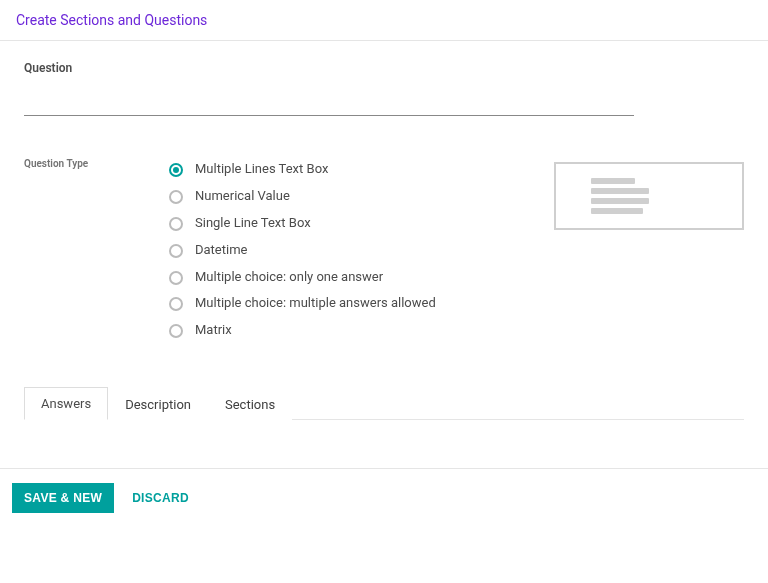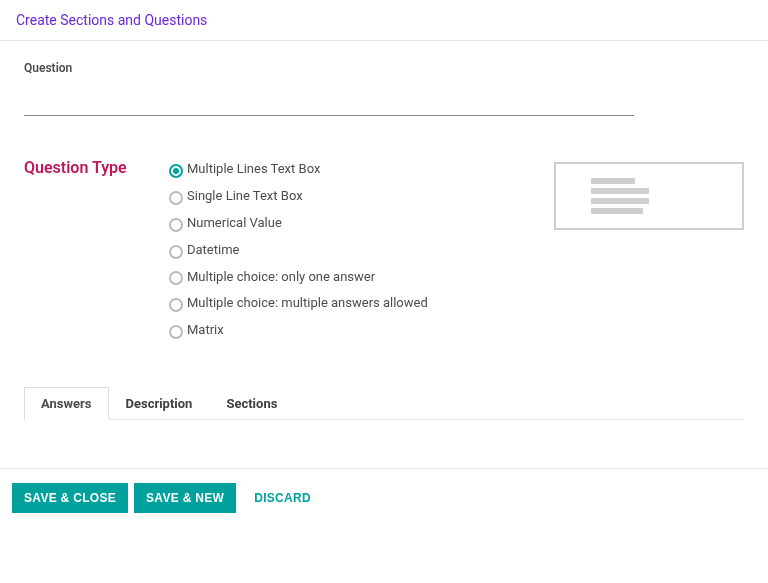--- a/index.html
+++ b/index.html
@@ -40,34 +40,34 @@
   }
   .type-row {
     display: flex;
     align-items: flex-start;
     margin-top: 40px;
     gap: 0;
   }
   .type-label {
     width: 145px;
     font-weight: 600;
-    color: #be185d;
-    font-size: 16px;
+    color: #737373;
+    font-size: 10px;
     padding-top: 2px;
   }
   .radio-col {
     width: 280px;
     display: flex;
     flex-direction: column;
     gap: 0;
   }
   .radio-item {
     display: flex;
-    align-items: flex-end;
-    gap: 4px;
+    align-items: center;
+    gap: 12px;
     padding: 5px 0;
     cursor: pointer;
   }
   .radio-dot {
     width: 14px;
     height: 14px;
     border-radius: 50%;
     border: 2px solid #bbb;
     flex-shrink: 0;
     position: relative;
@@ -107,24 +107,23 @@
     background: #cfcfcf;
     border-radius: 1px;
   }
   .preview-line.l1 { width: 44px; align-self: flex-start; margin-left: 25px; }
   .preview-line.l2 { width: 58px; align-self: flex-start; margin-left: 25px; }
   .preview-line.l3 { width: 58px; align-self: flex-start; margin-left: 25px; }
   .preview-line.l4 { width: 52px; align-self: flex-start; margin-left: 25px; }
 
   .tabs-row {
     display: flex;
-    align-items: flex-start;
+    align-items: center;
     margin-top: 42px;
     border-bottom: 1px solid #e5e5e5;
-    font-weight: bold;
   }
   .tab {
     padding: 8px 16px;
     color: #404040;
     border: 1px solid transparent;
     border-bottom: none;
     cursor: pointer;
     font-size: 13px;
     position: relative;
     top: 1px;
@@ -175,25 +174,25 @@
   <div class="type-row">
     <div class="type-label">Question Type</div>
 
     <div class="radio-col">
       <label class="radio-item">
         <span class="radio-dot selected"></span>
         <span class="radio-text">Multiple Lines Text Box</span>
       </label>
       <label class="radio-item">
         <span class="radio-dot"></span>
+        <span class="radio-text">Numerical Value</span>
+      </label>
+      <label class="radio-item">
+        <span class="radio-dot"></span>
         <span class="radio-text">Single Line Text Box</span>
-      </label>
-      <label class="radio-item">
-        <span class="radio-dot"></span>
-        <span class="radio-text">Numerical Value</span>
       </label>
       <label class="radio-item">
         <span class="radio-dot"></span>
         <span class="radio-text">Datetime</span>
       </label>
       <label class="radio-item">
         <span class="radio-dot"></span>
         <span class="radio-text">Multiple choice: only one answer</span>
       </label>
       <label class="radio-item">
@@ -216,16 +215,15 @@
 
   <div class="tabs-row">
     <div class="tab active">Answers</div>
     <div class="tab">Description</div>
     <div class="tab">Sections</div>
   </div>
 
 </div>
 
 <div class="footer">
-  <button class="btn btn-primary">SAVE &amp; CLOSE</button>
   <button class="btn btn-primary">SAVE &amp; NEW</button>
   <button class="btn btn-link">DISCARD</button>
 </div>
 
 </body></html>

